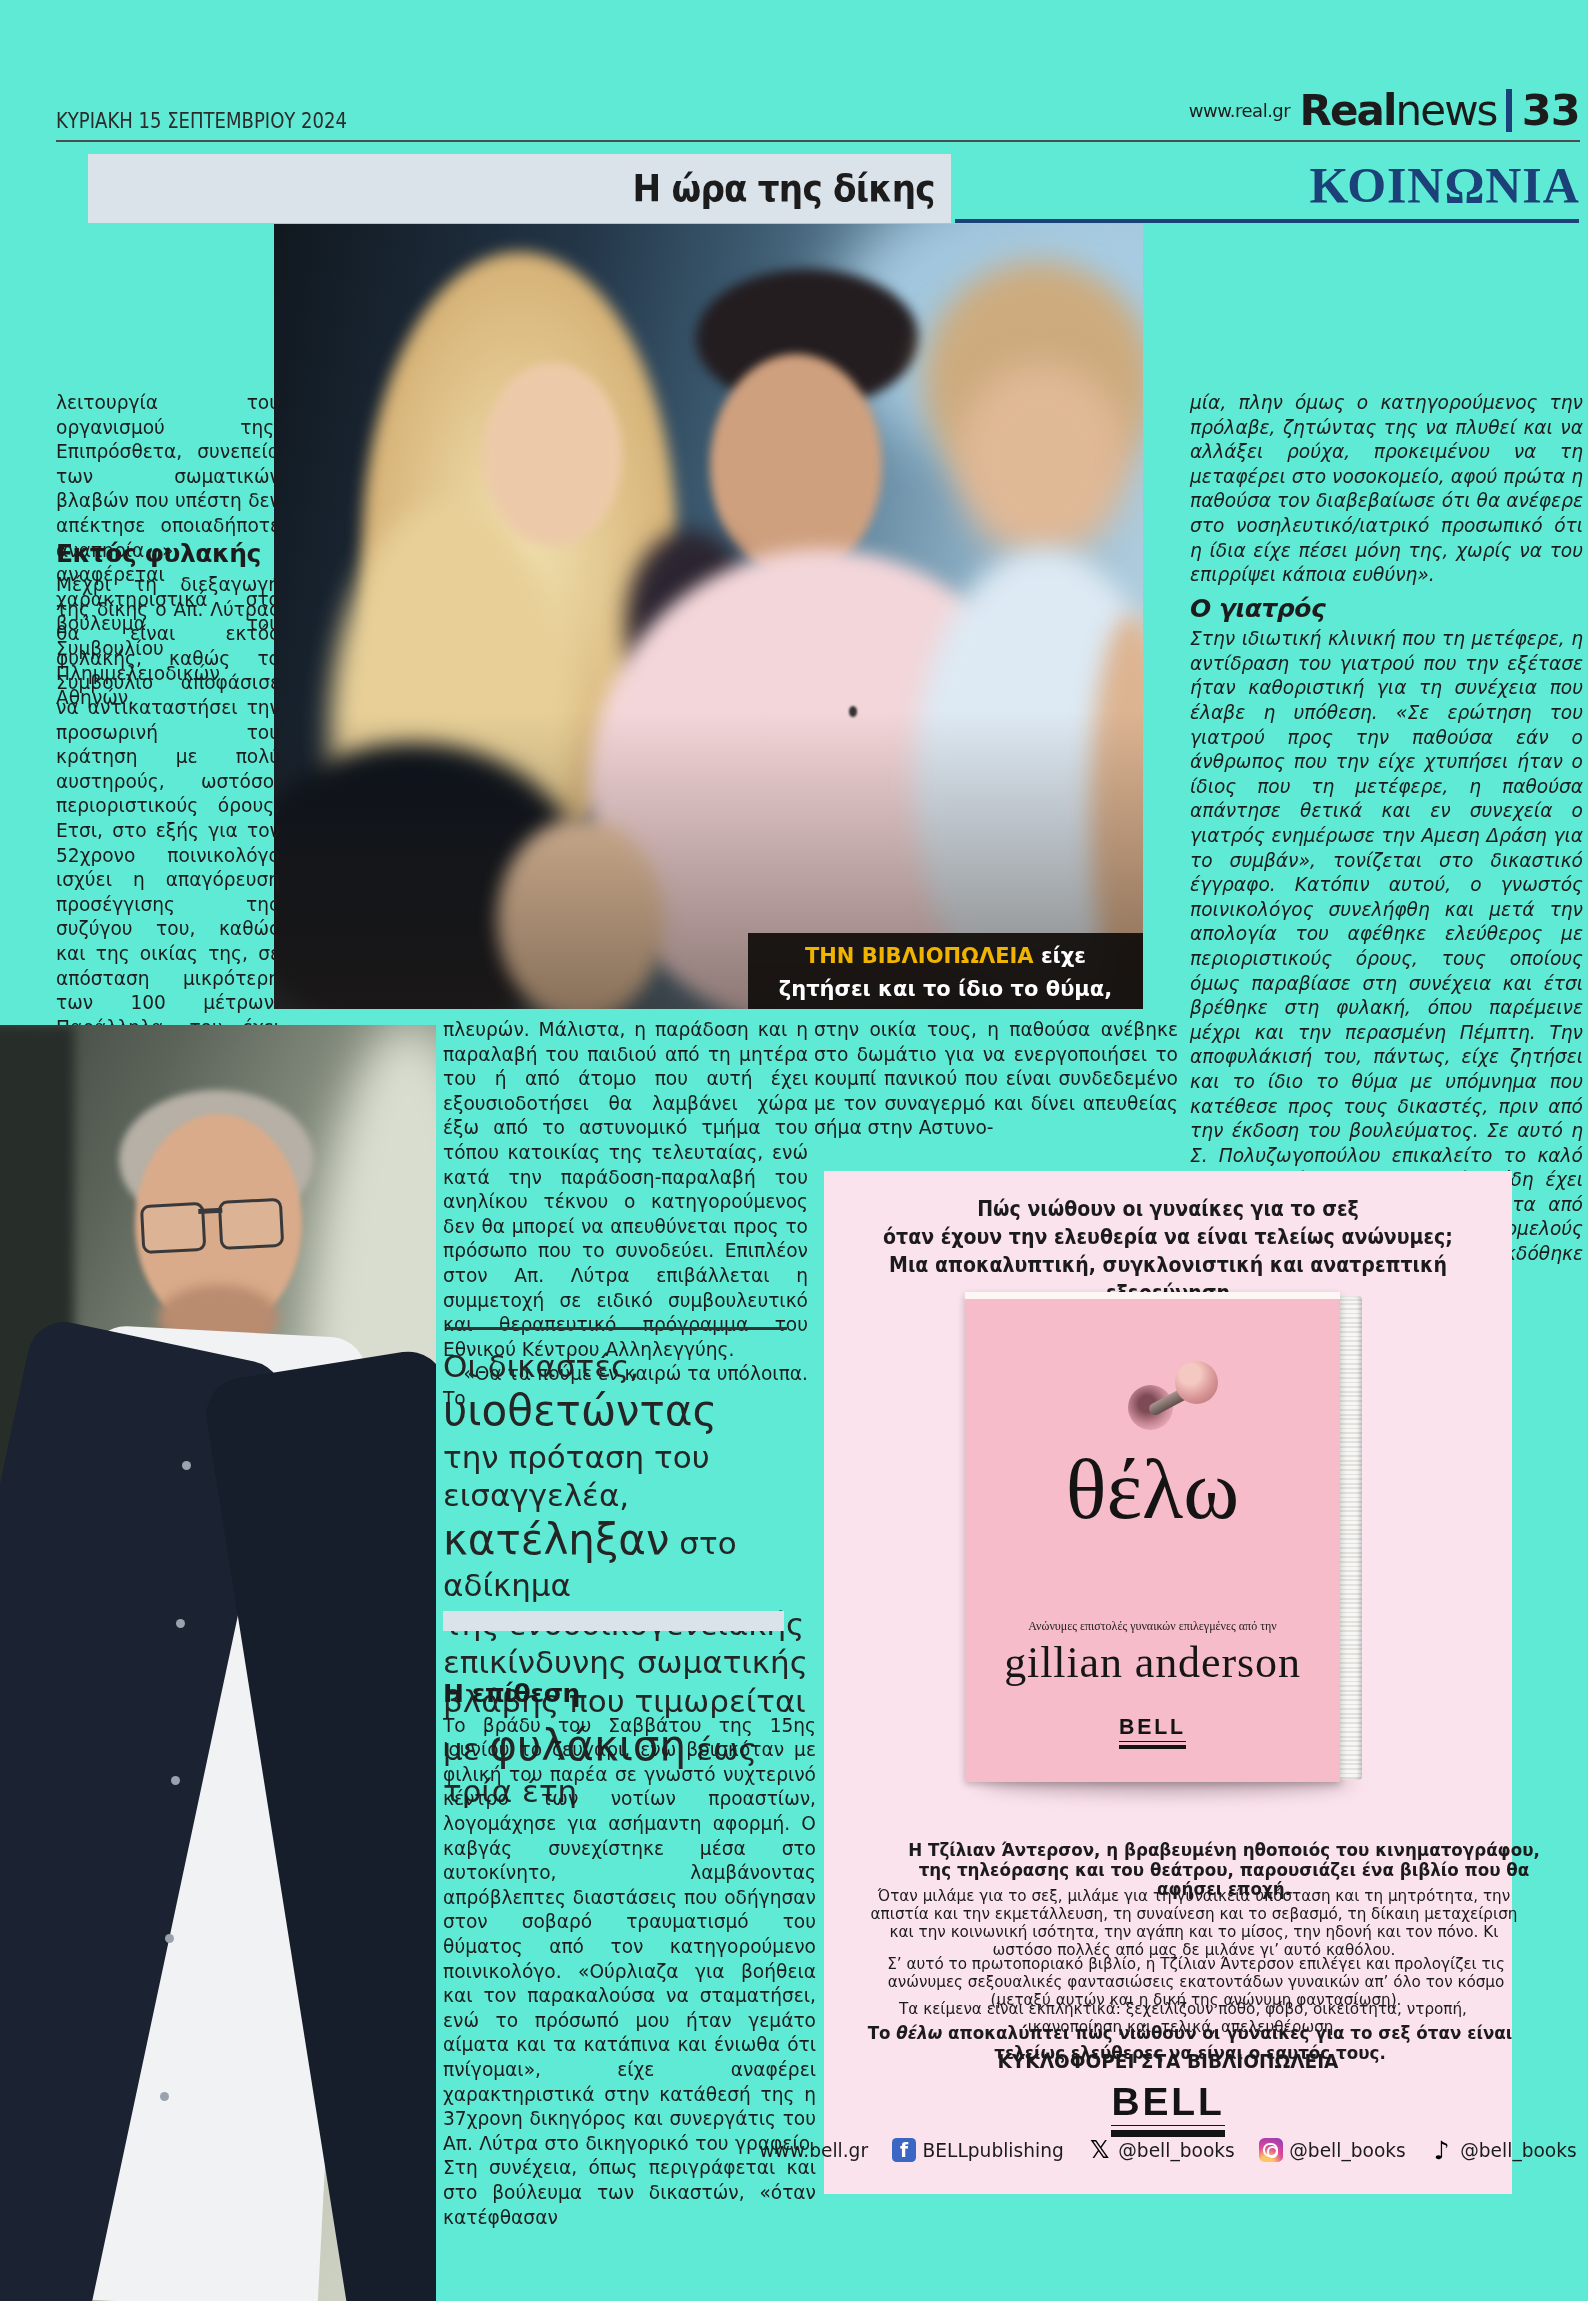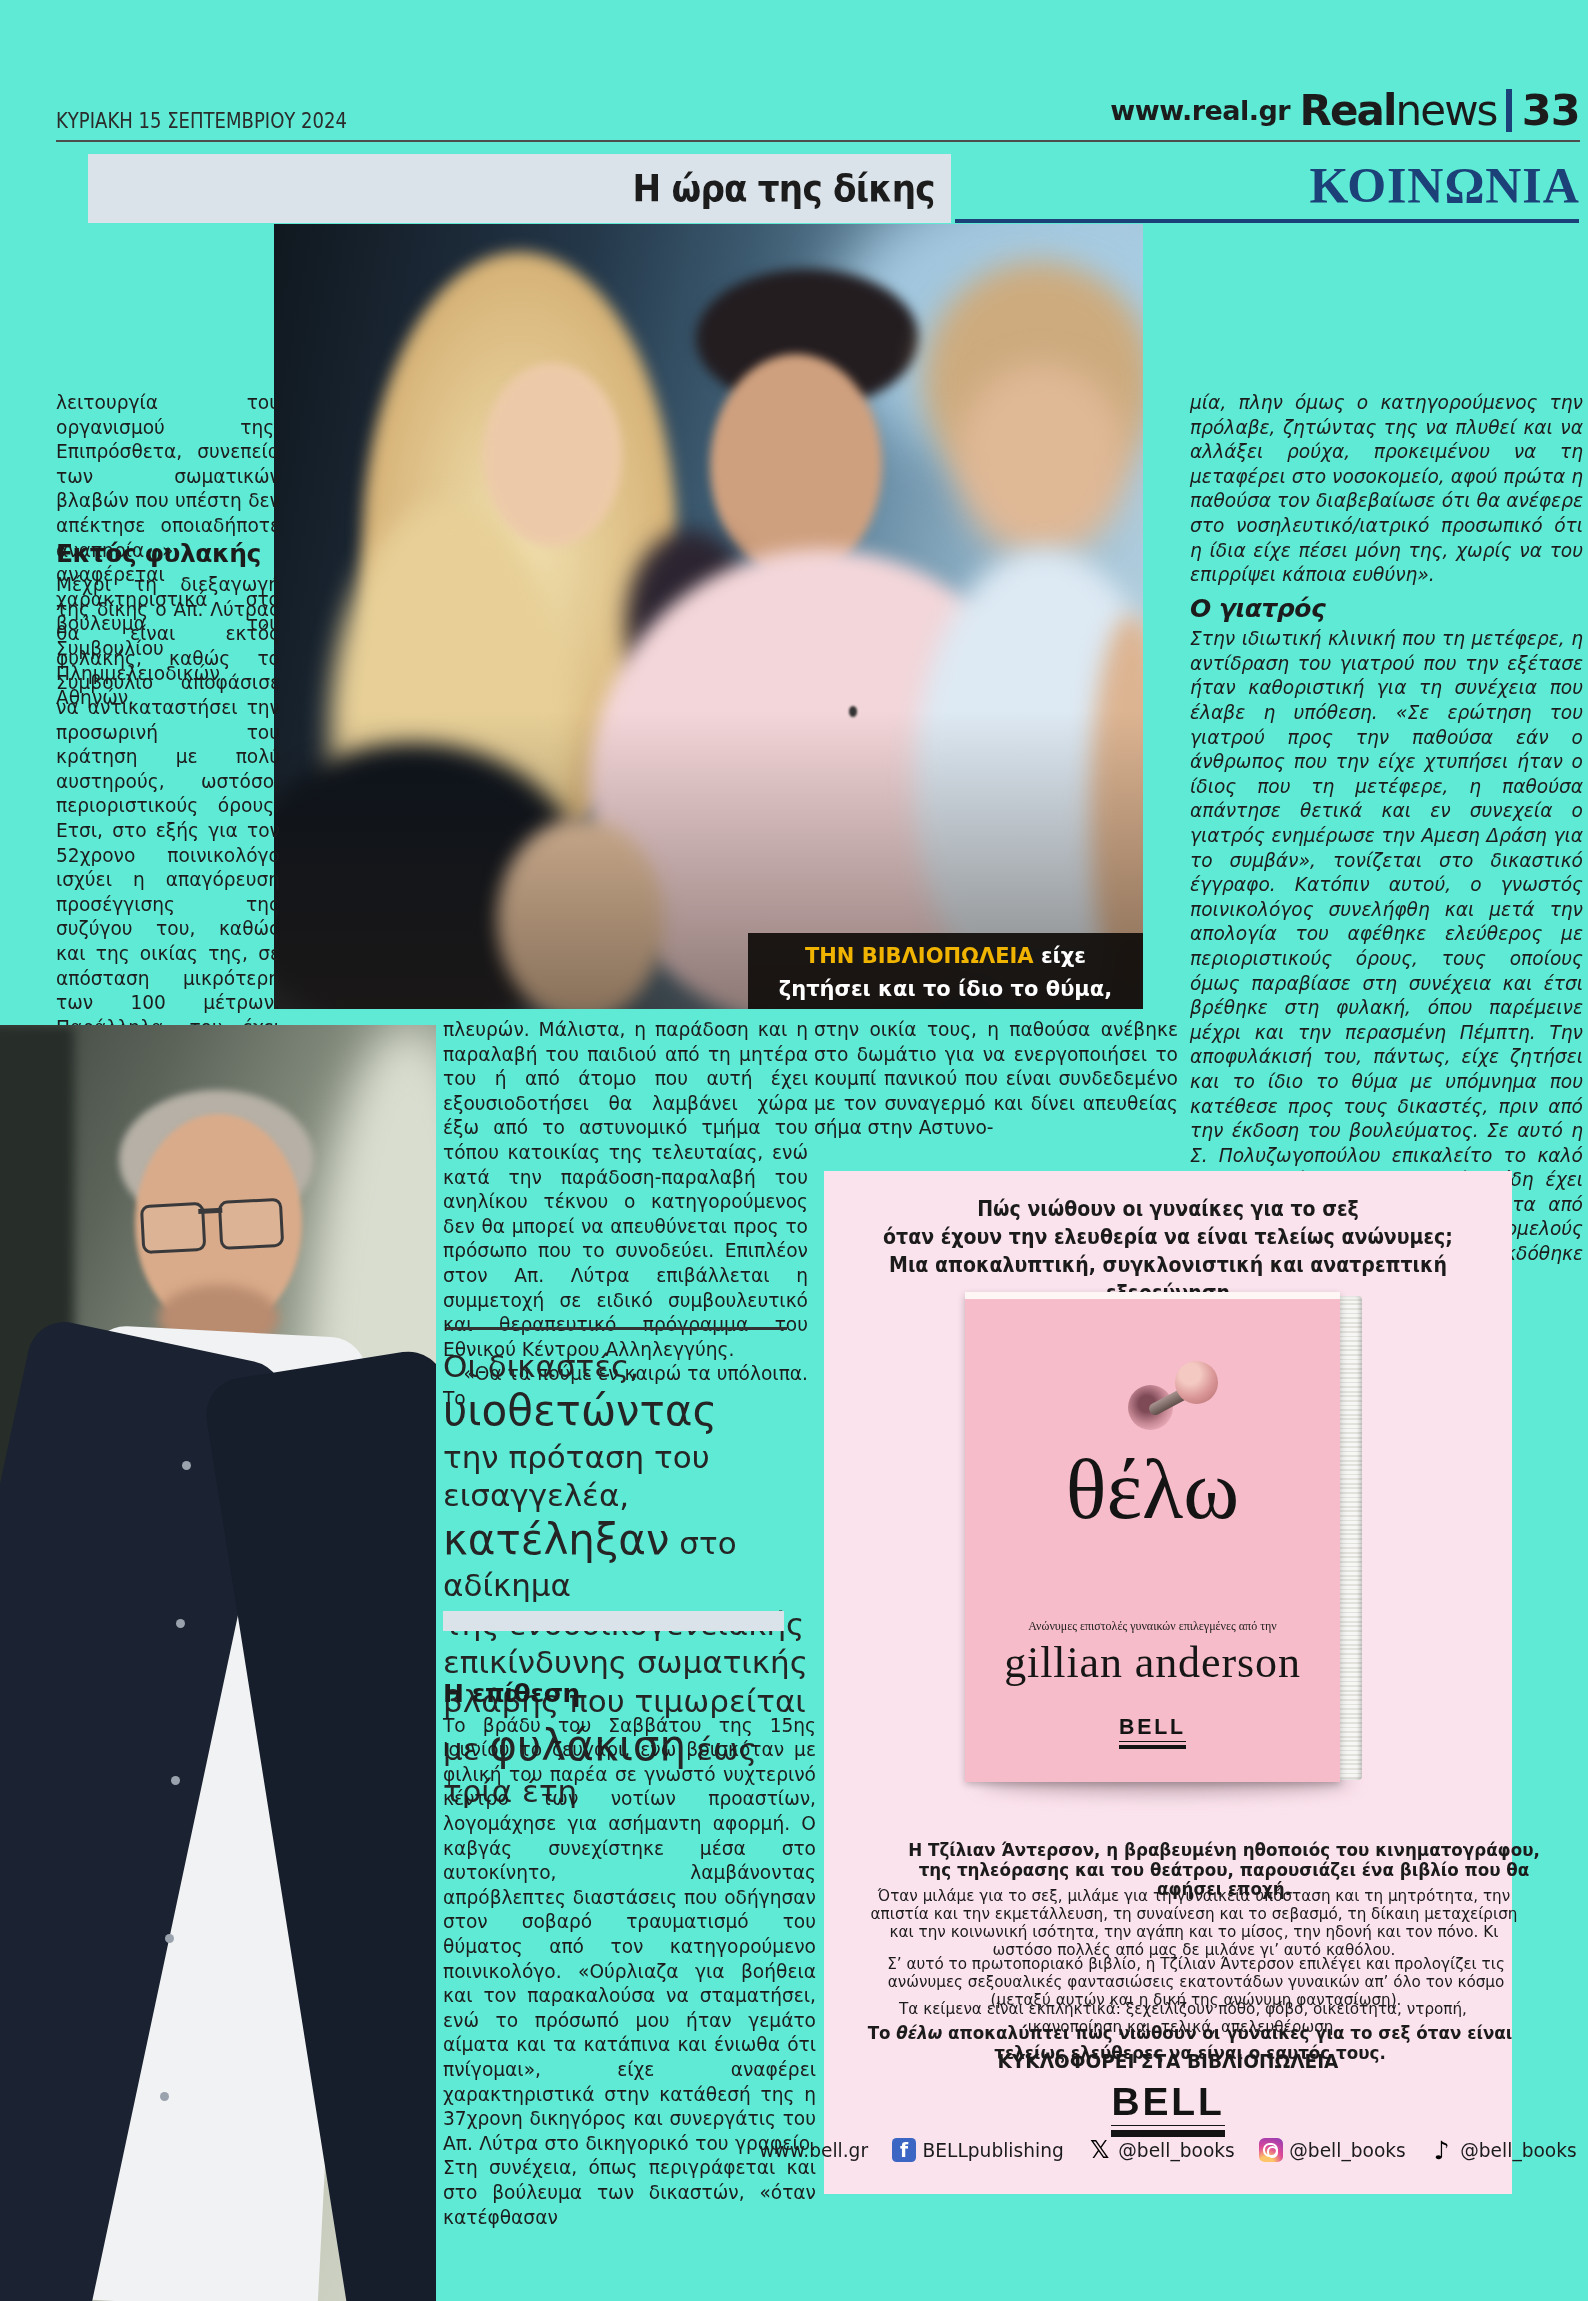--- a/index.html
+++ b/index.html
@@ -3,21 +3,21 @@
 <meta charset="utf-8">
 <style>
   html,body{margin:0;padding:0;background:#e9e9e9;}
   .page{position:relative;width:1589px;height:2301px;background:#5eead4;overflow:hidden;
         font-family:"DejaVu Sans","Liberation Sans",sans-serif;color:#1c1c1c;}
   .abs{position:absolute;}
 
   
   .hdr-date{left:56px;top:108px;font-size:22px;color:#2b2b2b;transform:scaleX(.82);transform-origin:left center;white-space:nowrap;letter-spacing:0;}
   .hdr-right{top:83px;right:9.3px;display:flex;align-items:center;gap:9.3px;height:54px;}
-  .hdr-site{font-size:27px;font-weight:700;letter-spacing:-0.5px;}
+  .hdr-site{font-size:18px;font-weight:400;letter-spacing:-0.5px;}
   .hdr-brand{font-size:42px;letter-spacing:-1.9px;white-space:nowrap;}
   .hdr-brand .b{font-weight:800;}
   .hdr-brand .l{font-weight:400;color:#1a1a1a;}
   .hdr-div{width:6.5px;height:43px;background:#1c4078;}
   .hdr-page{font-size:43px;font-weight:800;letter-spacing:-0.9px;}
   .hdr-rule{left:56px;right:9.3px;top:140px;height:1.9px;background:#4d4d4d;}
 
   
   .kicker-bar{left:88px;top:154px;width:863px;height:69px;background:#dbe3ea;}
   .kicker-txt{position:absolute;right:16.7px;top:0;line-height:69px;font-size:38px;font-weight:700;letter-spacing:-0.9px;transform:scaleX(.9);transform-origin:right center;white-space:nowrap;}

